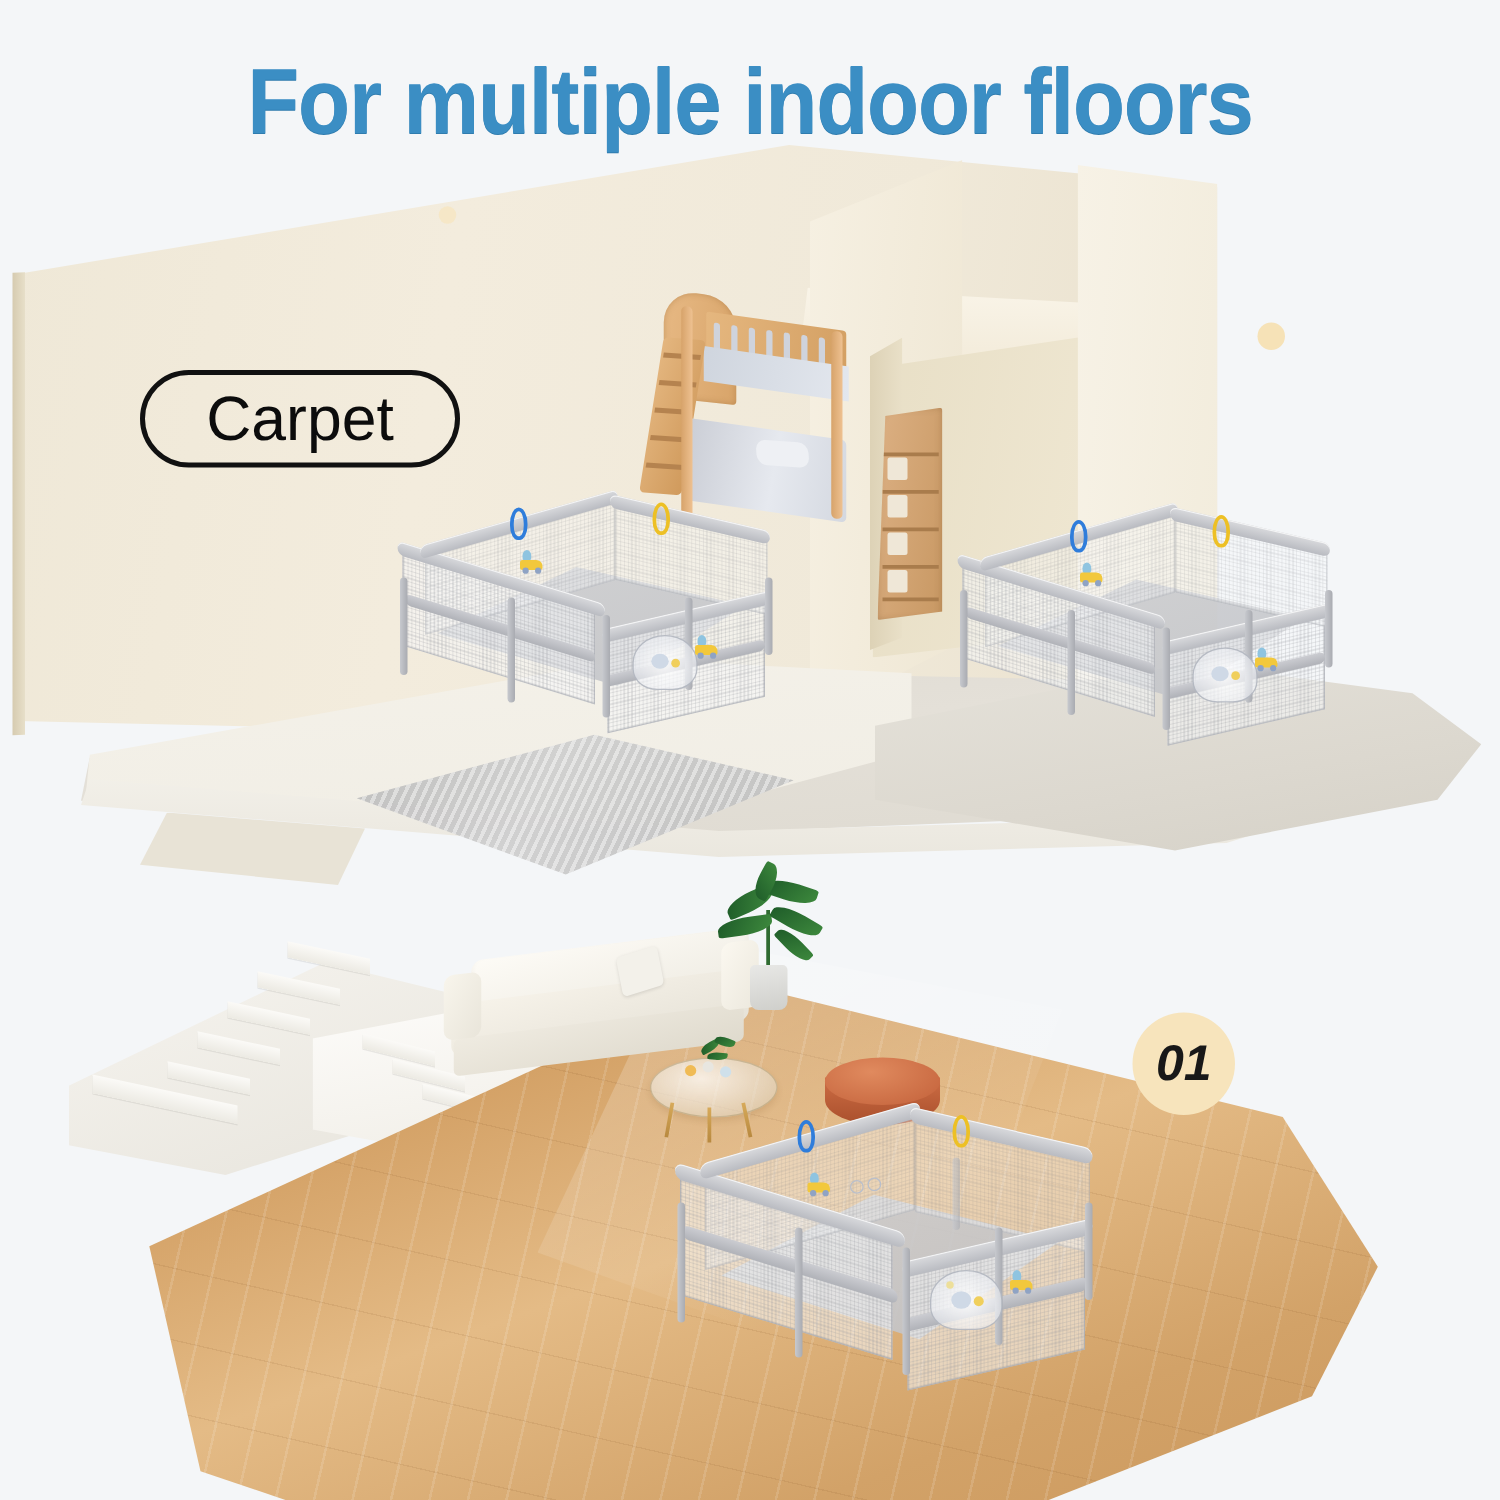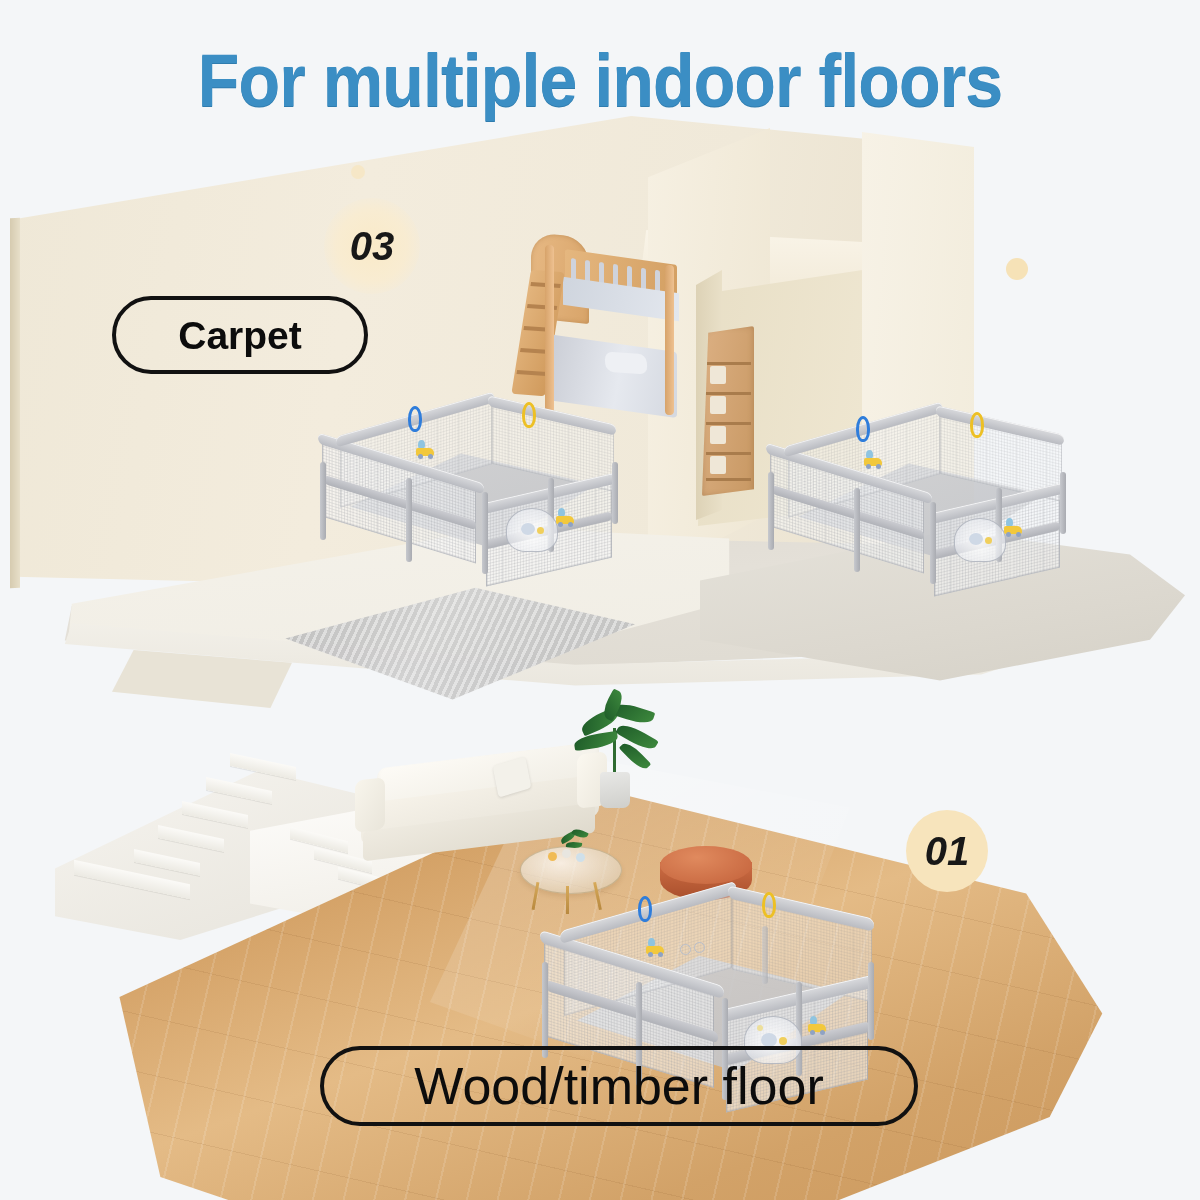--- a/index.html
+++ b/index.html
@@ -371,21 +371,21 @@
     border:4px solid #111;
     border-radius:999px;
     color:#0c0c0c;
     font-family:"Liberation Sans", sans-serif;
     background:transparent;
     white-space:nowrap;
     z-index:50;
     line-height:1;
   }
 
-  #pill-carpet{left:112px;top:296px;width:248px;height:70px;font-size:39px;font-weight:bold;}
+  #pill-carpet{left:112px;top:296px;width:248px;height:70px;font-size:50px;}
   #pill-ceramic{left:766px;top:629px;width:386px;height:72px;font-size:50px;}
   #pill-wood{left:320px;top:1046px;width:590px;height:72px;font-size:52px;}
 
   #badge-03{left:324px;top:198px;width:96px;height:96px;font-size:40px;}
   #badge-02{left:975px;top:300px;width:84px;height:84px;font-size:40px;}
   #badge-01{left:906px;top:810px;width:82px;height:82px;font-size:40px;}
   #dot-02{left:1006px;top:258px;width:22px;height:22px;}
   #dot-03{left:351px;top:165px;width:14px;height:14px;background:rgba(246,230,190,.7);}
 </style>
 </head>
@@ -626,22 +626,20 @@
       </div>
       <div class="pen-deco2" style="left:150px;top:52px">
         <span class="puff" style="left:0;top:2px"></span>
         <span class="puff" style="left:14px;top:0"></span>
       </div>
     </div>
 
   </div>
 
   <div class="num-dot" id="dot-03"></div>
-  <div class="num-badge soft" id="badge-03">03</div>
 
   <div class="num-dot" id="dot-02"></div>
 
   <div class="num-badge solid" id="badge-01">01</div>
 
   <div class="pill" id="pill-carpet">Carpet</div>
-  <div class="pill" id="pill-wood">Wood/timber floor</div>
 
 </div>
 
 </body></html>

